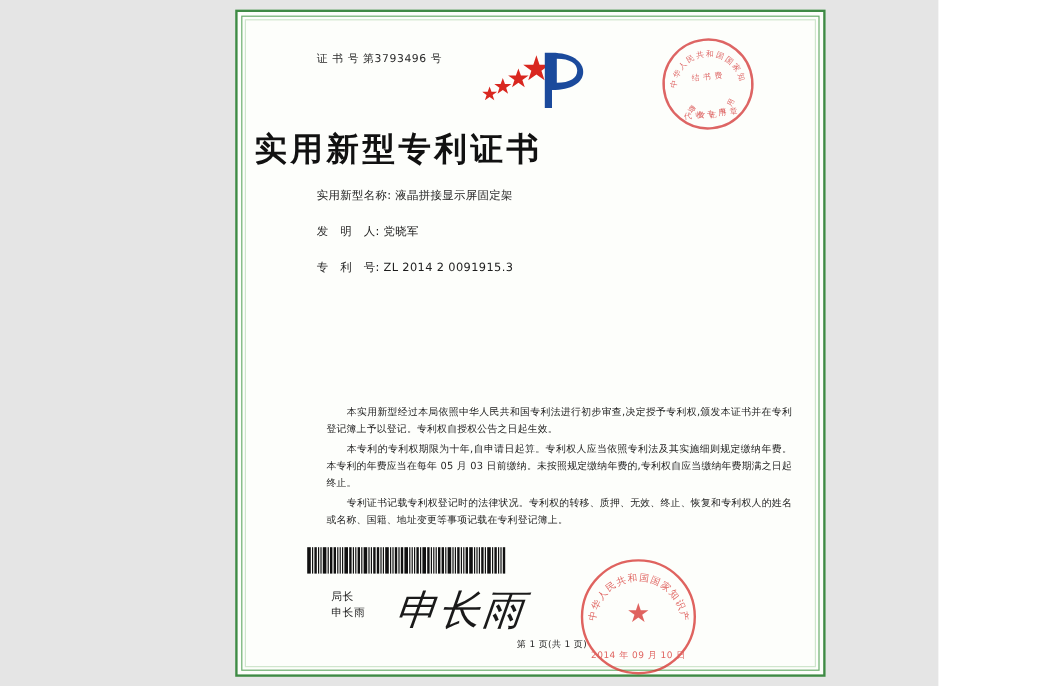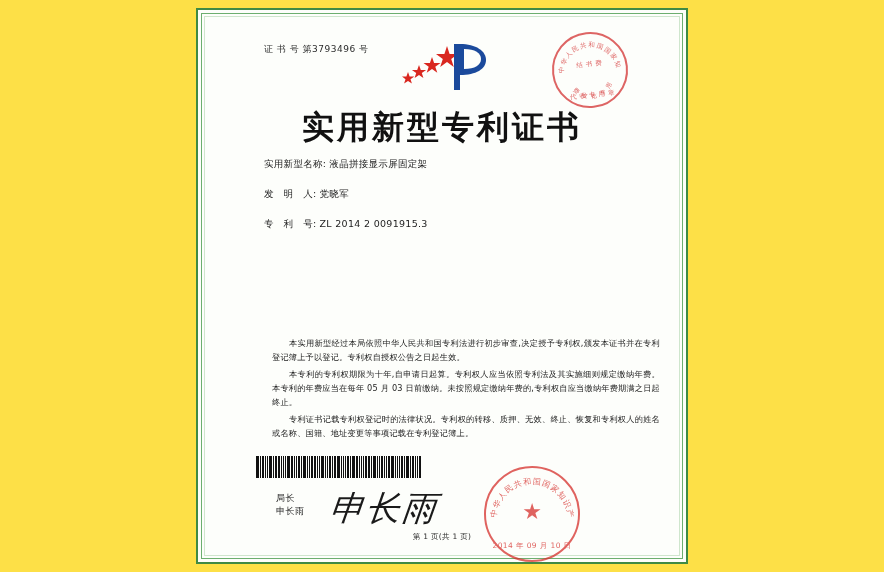--- a/index.html
+++ b/index.html
@@ -8,23 +8,23 @@
     background: #ffffff;
   }
   body {
     width: 884px;
     height: 572px;
     font-family: "DejaVu Sans", "Liberation Sans", sans-serif;
     overflow: hidden;
   }
   #certificate-page {
     position: relative;
-    width: 884px;
+    width: 782px;
     height: 572px;
-    background: #fde047;
+    background: #e5e5e5;
   }
   
   .frame-outer {
     position: absolute;
     left: 196px;
     top: 8px;
     width: 492px;
     height: 556px;
     border: 2px solid #3f8a45;
     box-sizing: border-box;
@@ -112,23 +112,22 @@
     font-size: 6.5px;
     letter-spacing: 0.5px;
   }
 
   
   .main-title {
     position: absolute;
     left: 0;
     top: 82px;
     width: 460px;
-    text-align: center;
     font-family: "DejaVu Sans", "Liberation Sans", sans-serif;
-    font-size: 32px;
+    font-size: 27px;
     font-weight: bold;
     letter-spacing: 3px;
     color: #111;
   }
 
   
   .fields {
     position: absolute;
     left: 52px;
     top: 133px;
@@ -237,21 +236,21 @@
     bottom: 9px;
     width: 100%;
     text-align: center;
     font-size: 7.5px;
     letter-spacing: 0.4px;
   }
 
   
   .footer {
     position: absolute;
-    left: 0;
+    left: 18px;
     top: 508px;
     width: 460px;
     text-align: center;
     font-size: 7.5px;
     color: #2b2b2b;
     letter-spacing: 0.3px;
   }
 </style>
 </head>
 <body>

